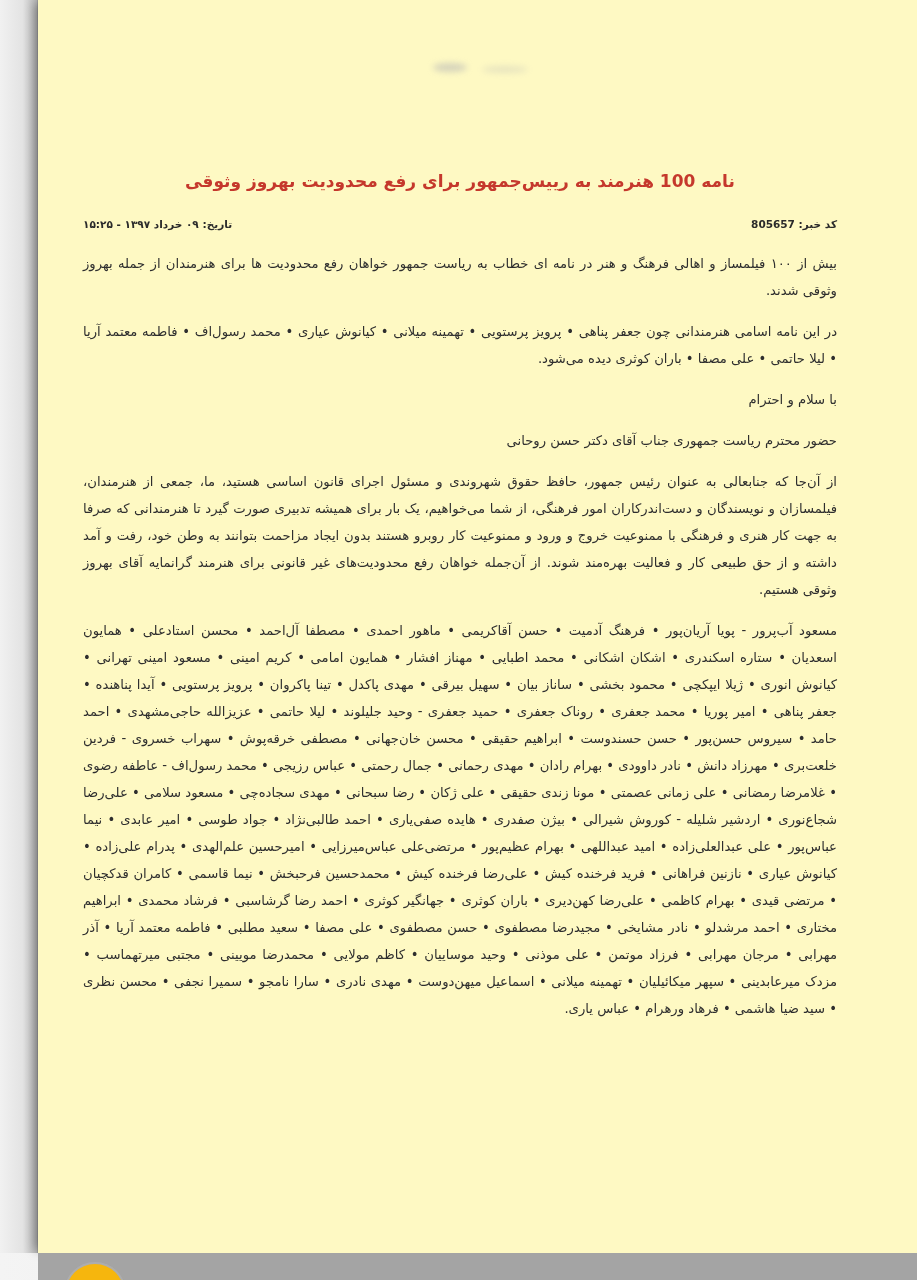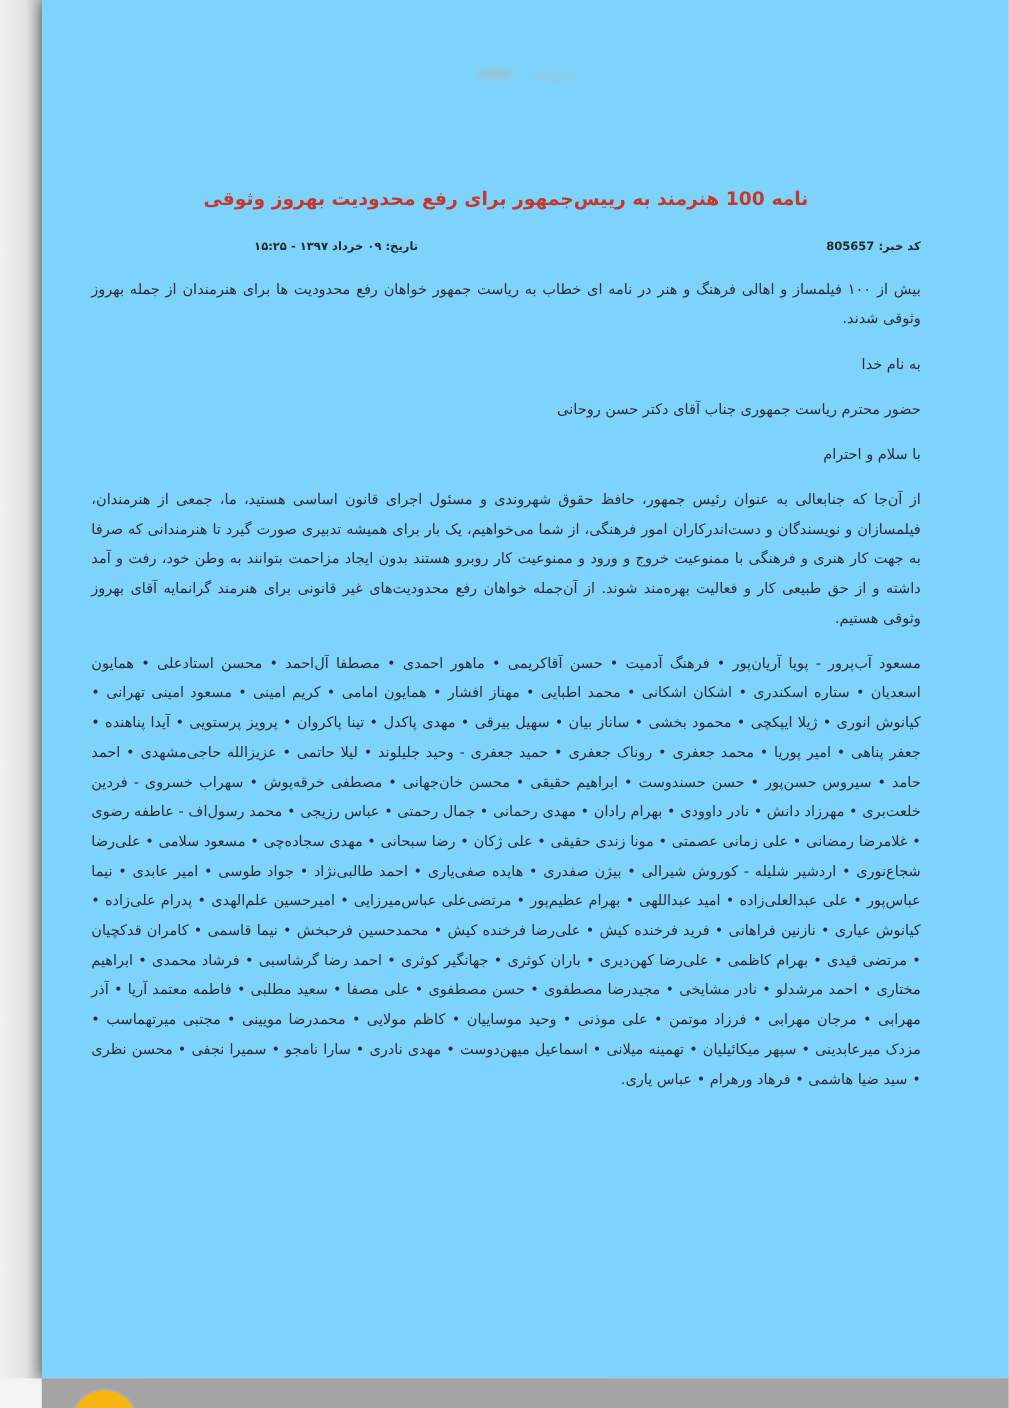--- a/index.html
+++ b/index.html
@@ -19,21 +19,21 @@
   .page-edge {
     position: absolute;
     left: 0; top: 0;
     width: 38px; height: 1253px;
     background: linear-gradient(90deg, #f1f1f1 0%, #e3e3e3 60%, #b9b9b9 96%, #9a9a9a 100%);
   }
   .page {
     position: absolute;
     left: 38px; top: 0;
     width: 879px; height: 1253px;
-    background: #7dd3fc;
+    background: #fef9c3;
     box-shadow: -6px 0 10px -3px rgba(0,0,0,0.35);
   }
   .content {
     direction: rtl;
     unicode-bidi: embed;
     padding: 0 80px 0 45px;
     color: #2e2e2e;
   }
   .doc-title {
     margin: 0;
@@ -45,21 +45,21 @@
   }
   .meta-row {
     display: flex;
     justify-content: space-between;
     align-items: baseline;
     margin-top: 24px;
     font-size: 10.5px;
     font-weight: 700;
     color: #2a2a2a;
   }
-  .meta-date { margin-left: 148px; }
+  .meta-date { }
   p.para {
     font-size: 13.2px;
     line-height: 27px;
     font-weight: 400;
     text-align: justify;
     margin: 0 0 14px 0;
   }
   p.para.first { margin-top: 20px; }
   p.single { text-align: right; }
   .watermark {
@@ -101,26 +101,26 @@
 
       <h1 class="doc-title" style="color:#c5382c;">نامه 100 هنرمند به رییس‌جمهور برای رفع محدودیت بهروز وثوقی</h1>
 
       <div class="meta-row">
         <span class="meta-code">کد خبر: 805657</span>
         <span class="meta-date">تاریخ: ۰۹ خرداد ۱۳۹۷ - ۱۵:۲۵</span>
       </div>
 
       <p class="para first">بیش از ۱۰۰ فیلمساز و اهالی فرهنگ و هنر در نامه ای خطاب به ریاست جمهور خواهان رفع محدودیت ها برای هنرمندان از جمله بهروز وثوقی شدند.</p>
 
+      <p class="para">در این نامه اسامی هنرمندانی چون جعفر پناهی • پرویز پرستویی • تهمینه میلانی • کیانوش عیاری • محمد رسول‌اف • فاطمه معتمد آریا • لیلا حاتمی • علی مصفا • باران کوثری دیده می‌شود.</p>
 
-      <p class="para single">به نام خدا</p>
+
+      <p class="para single">با سلام و احترام</p>
 
       <p class="para single">حضور محترم ریاست جمهوری جناب آقای دکتر حسن روحانی</p>
-
-      <p class="para single">با سلام و احترام</p>
 
       <p class="para">از آن‌جا که جنابعالی به عنوان رئیس جمهور، حافظ حقوق شهروندی و مسئول اجرای قانون اساسی هستید، ما، جمعی از هنرمندان، فیلمسازان و نویسندگان و دست‌اندرکاران امور فرهنگی، از شما می‌خواهیم، یک بار برای همیشه تدبیری صورت گیرد تا هنرمندانی که صرفا به جهت کار هنری و فرهنگی با ممنوعیت خروج و ورود و ممنوعیت کار روبرو هستند بدون ایجاد مزاحمت بتوانند به وطن خود، رفت و آمد داشته و از حق طبیعی کار و فعالیت بهره‌مند شوند. از آن‌جمله خواهان رفع محدودیت‌های غیر قانونی برای هنرمند گرانمایه آقای بهروز وثوقی هستیم.</p>
 
       <p class="para">مسعود آب‌پرور - پویا آریان‌پور • فرهنگ آدمیت • حسن آقاکریمی • ماهور احمدی • مصطفا آل‌احمد • محسن استادعلی • همایون اسعدیان • ستاره اسکندری • اشکان اشکانی • محمد اطبایی • مهناز افشار • همایون امامی • کریم امینی • مسعود امینی تهرانی • کیانوش انوری • ژیلا ایپکچی • محمود بخشی • ساناز بیان • سهیل بیرقی • مهدی پاکدل • تینا پاکروان • پرویز پرستویی • آیدا پناهنده • جعفر پناهی • امیر پوریا • محمد جعفری • روناک جعفری • حمید جعفری - وحید جلیلوند • لیلا حاتمی • عزیزالله حاجی‌مشهدی • احمد حامد • سیروس حسن‌پور • حسن حسندوست • ابراهیم حقیقی • محسن خان‌جهانی • مصطفی خرقه‌پوش • سهراب خسروی - فردین خلعت‌بری • مهرزاد دانش • نادر داوودی • بهرام رادان • مهدی رحمانی • جمال رحمتی • عباس رزیجی • محمد رسول‌اف - عاطفه رضوی • غلامرضا رمضانی • علی زمانی عصمتی • مونا زندی حقیقی • علی ژکان • رضا سبحانی • مهدی سجاده‌چی • مسعود سلامی • علی‌رضا شجاع‌نوری • اردشیر شلیله - کوروش شیرالی • بیژن صفدری • هایده صفی‌یاری • احمد طالبی‌نژاد • جواد طوسی • امیر عابدی • نیما عباس‌پور • علی عبدالعلی‌زاده • امید عبداللهی • بهرام عظیم‌پور • مرتضی‌علی عباس‌میرزایی • امیرحسین علم‌الهدی • پدرام علی‌زاده • کیانوش عیاری • نازنین فراهانی • فرید فرخنده کیش • علی‌رضا فرخنده کیش • محمدحسین فرحبخش • نیما قاسمی • کامران قدکچیان • مرتضی قیدی • بهرام کاظمی • علی‌رضا کهن‌دیری • باران کوثری • جهانگیر کوثری • احمد رضا گرشاسبی • فرشاد محمدی • ابراهیم مختاری • احمد مرشدلو • نادر مشایخی • مجیدرضا مصطفوی • حسن مصطفوی • علی مصفا • سعید مطلبی • فاطمه معتمد آریا • آذر مهرابی • مرجان مهرابی • فرزاد موتمن • علی موذنی • وحید موساییان • کاظم مولایی • محمدرضا مویینی • مجتبی میرتهماسب • مزدک میرعابدینی • سپهر میکائیلیان • تهمینه میلانی • اسماعیل میهن‌دوست • مهدی نادری • سارا نامجو • سمیرا نجفی • محسن نظری • سید ضیا هاشمی • فرهاد ورهرام • عباس یاری.</p>
 
     </div>
   </div>
 
   <div class="bottom-bar"></div>
 

